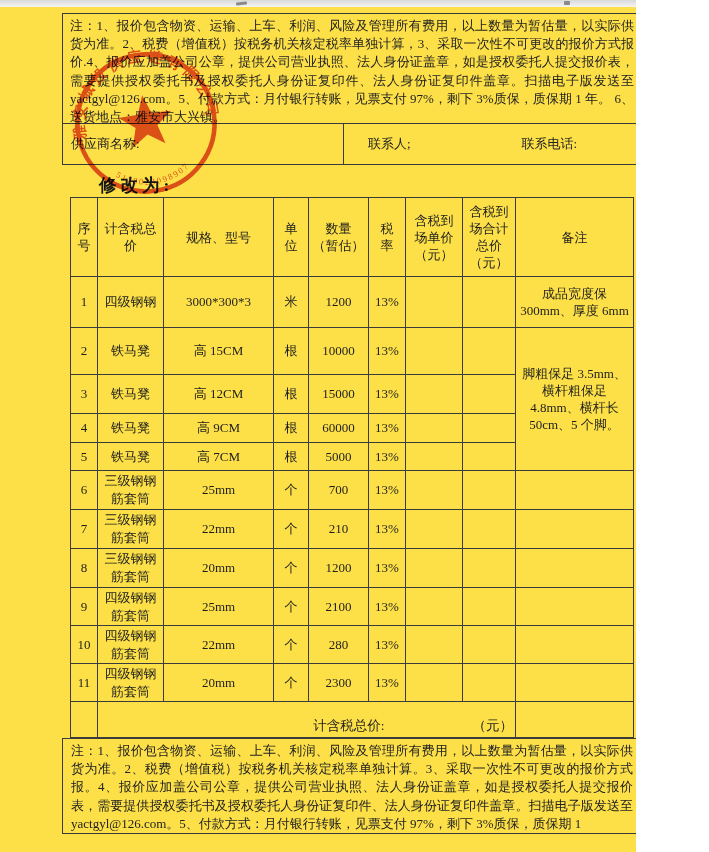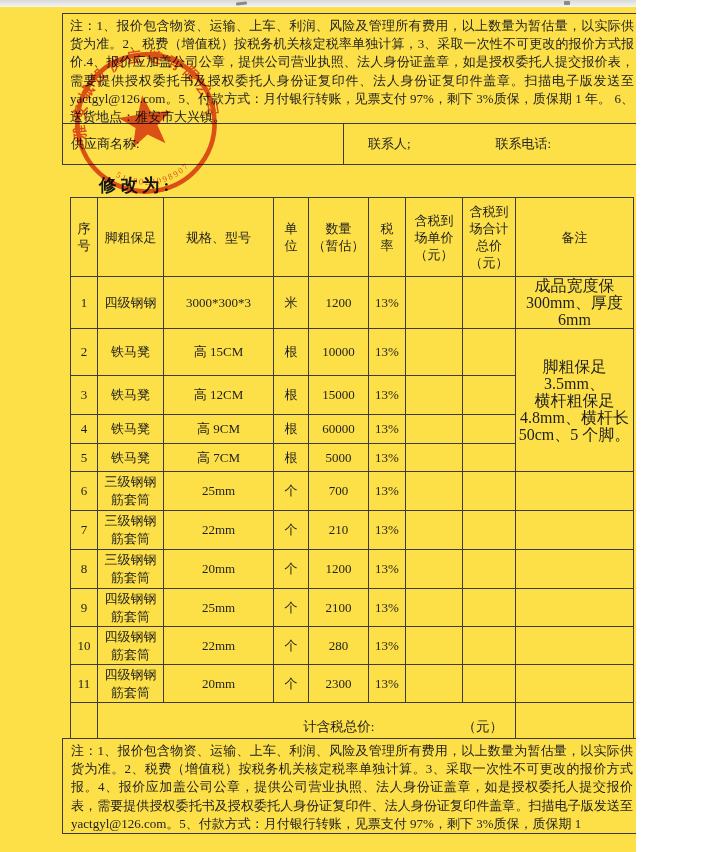--- a/index.html
+++ b/index.html
@@ -19,33 +19,33 @@
   .note-box{position:absolute;left:62px;top:13px;width:580px;height:152px;
     border:1.5px solid #3a3a3a;box-sizing:border-box;}
   .note-text{height:110px;box-sizing:border-box;border-bottom:1px solid #3a3a3a;
     padding:3px 7px 0 7px;font-size:13px;line-height:18.2px;
     text-align:justify;overflow:hidden;}
   .supplier-row{display:flex;height:40px;}
   .cell-supplier{width:281px;box-sizing:border-box;border-right:1px solid #3a3a3a;
     display:flex;align-items:center;padding-left:8px;font-size:13px;}
   .cell-contact{flex:1;display:flex;align-items:center;font-size:13px;}
   .cell-contact .c1{margin-left:24px;}
-  .cell-contact .c2{margin-left:auto;margin-right:90px;}
+  .cell-contact .c2{margin-left:auto;margin-right:64px;}
   
   .section-label{position:absolute;left:99px;top:173px;font-size:17.5px;
     letter-spacing:4px;color:#161616;font-weight:bold;}
   
   table.items{position:absolute;left:70px;top:197px;width:563px;
     border-collapse:collapse;table-layout:fixed;font-size:13px;color:#1e1e1e;}
   table.items th,table.items td{border:1px solid #3b3b3b;text-align:center;
     vertical-align:middle;padding:0 1px;font-weight:normal;overflow:hidden;}
   table.items th{line-height:17px;}
-  td.remark{font-size:16px;line-height:17px;}
+  td.remark{font-size:13px;line-height:17px;}
   .total-inner{display:flex;justify-content:flex-end;align-items:flex-start;
-    gap:88px;padding-right:11px;font-size:13.5px;margin-top:12px;}
+    gap:88px;padding-right:1px;font-size:13.5px;margin-top:12px;}
   
   .footer-box{position:absolute;left:62px;top:738px;width:580px;height:96px;
     border:1.5px solid #3a3a3a;box-sizing:border-box;
     padding:3px 8px 0 8px;font-size:13px;line-height:18.2px;
     text-align:justify;overflow:hidden;}
   
   .seal{position:absolute;left:71px;top:48px;width:150px;height:150px;
     color:#d5372c;opacity:.82;mix-blend-mode:multiply;
     transform:rotate(-8deg);pointer-events:none;}
   .seal text{fill:currentColor;font-family:"Liberation Serif","DejaVu Serif",serif;}
@@ -83,21 +83,21 @@
         <col style="width:60px">
         <col style="width:37px">
       <col style="width:57px">
         <col style="width:53px">
         <col style="width:118px">
     </colgroup>
     <tbody>
         <tr style="height:79px">
       <th class="pre">序
 号</th>
-      <th>脚粗保足</th>
+      <th>计含税总价</th>
       <th>规格、型号</th>
       <th class="pre">单
 位</th>
       <th class="pre">数量
 （暂估）</th>
       <th class="pre">税
 率</th>
       <th class="pre">含税到
 场单价
 （元）</th>

